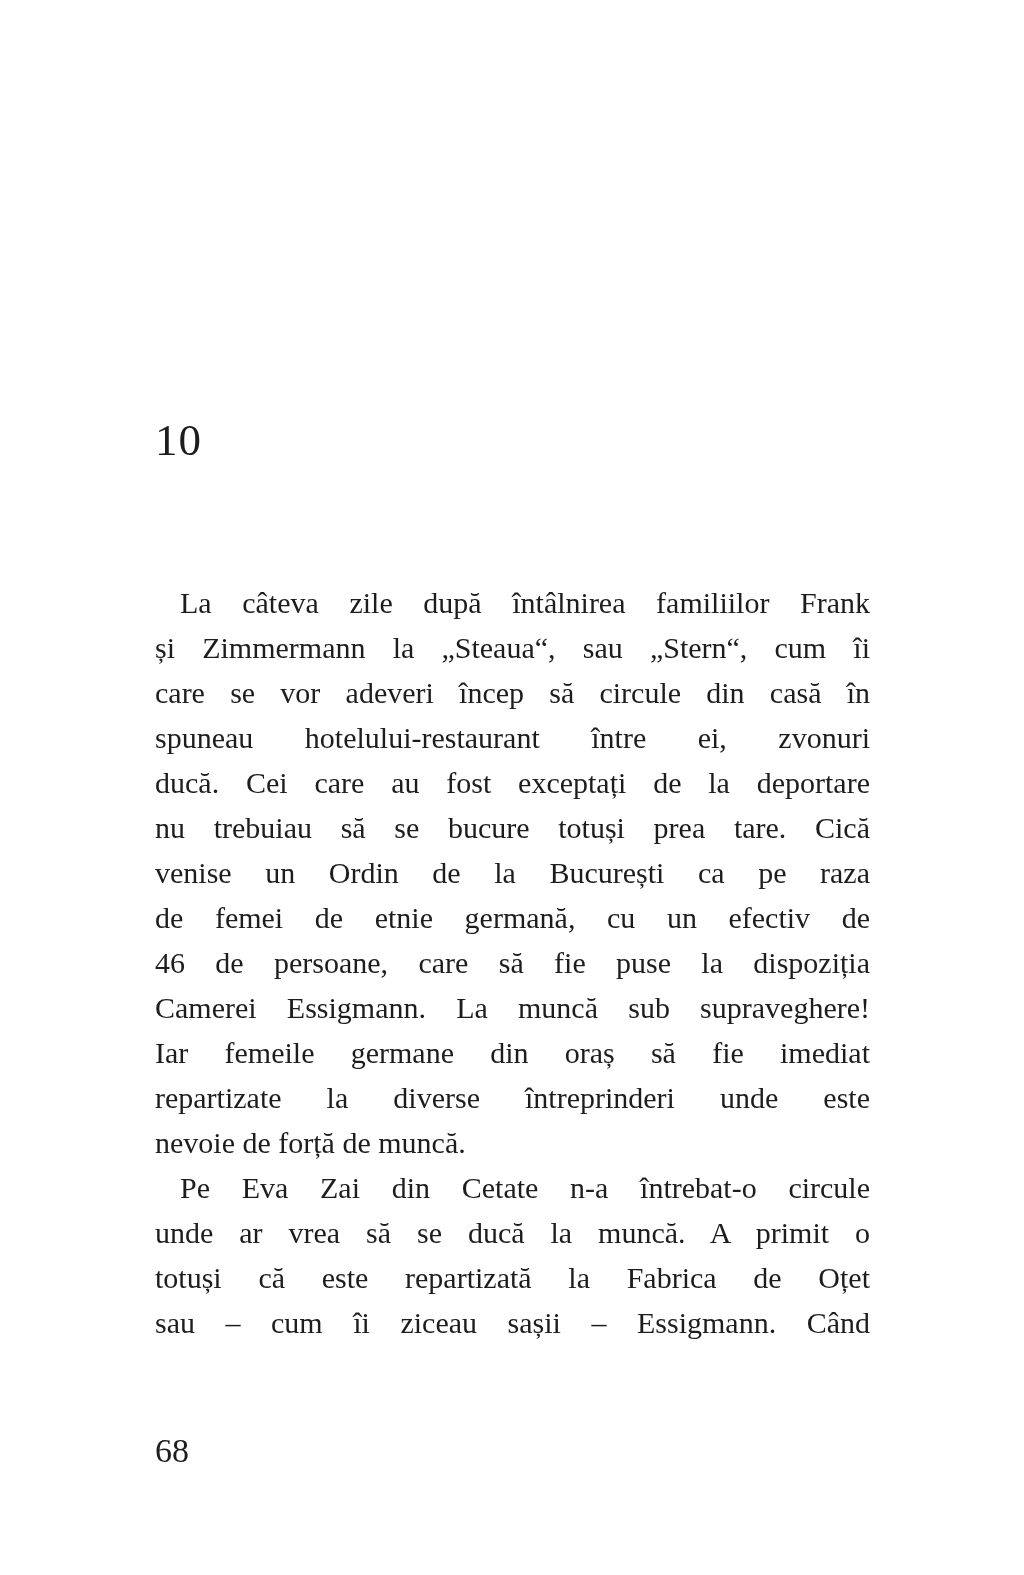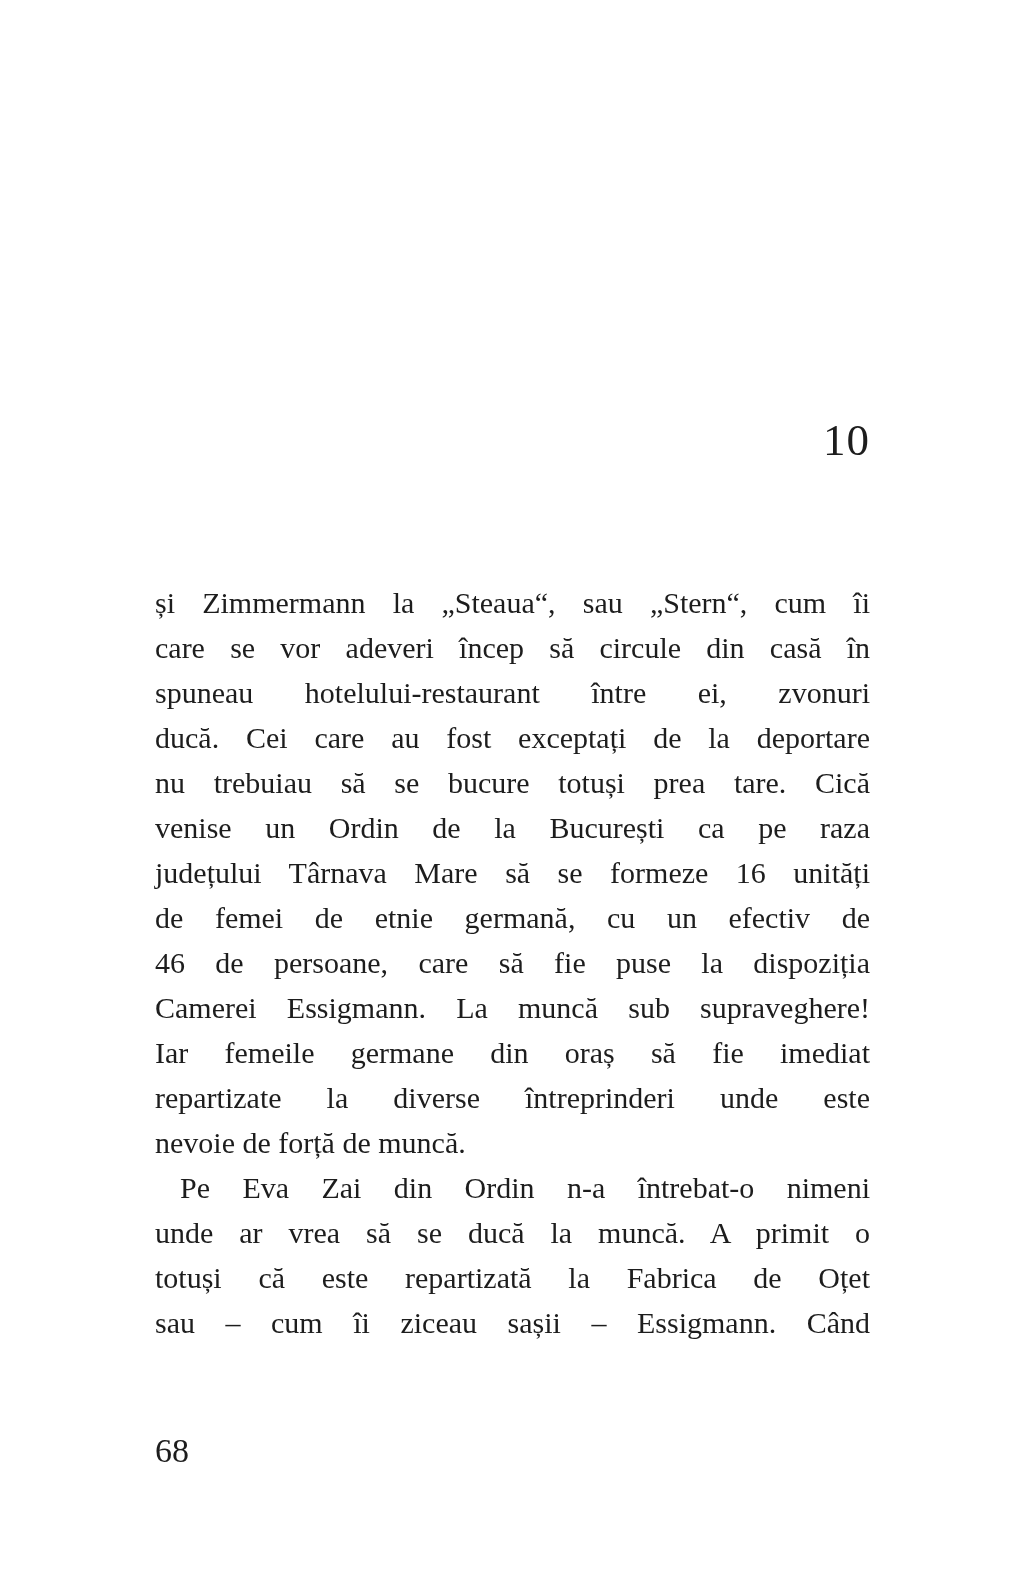--- a/index.html
+++ b/index.html
@@ -11,21 +11,21 @@
     background: #ffffff;
     font-family: "Liberation Serif", serif;
     color: #1d1d1d;
     overflow: hidden;
   }
   .chapter-number {
     position: absolute;
     top: 416px;
     left: 155px;
     width: 715px;
-    text-align: right;
+    text-align: left;
     font-size: 45px;
     line-height: 48px;
     font-weight: 400;
     letter-spacing: 1px;
   }
   .body-text {
     position: absolute;
     top: 580px;
     left: 155px;
     width: 715px;
@@ -54,35 +54,35 @@
 </style>
 </head>
 <body>
 
 <div class="page">
 
   <div class="chapter-number">10</div>
 
   <div class="body-text">
 
+    <div class="line indent">La câteva zile după întâlnirea familiilor Frank</div>
     <div class="line">și Zimmermann la „Steaua“, sau „Stern“, cum îi</div>
     <div class="line">care se vor adeveri încep să circule din casă în</div>
     <div class="line">spuneau hotelului-restaurant între ei, zvonuri</div>
     <div class="line">ducă. Cei care au fost exceptați de la deportare</div>
     <div class="line">nu trebuiau să se bucure totuși prea tare. Cică</div>
     <div class="line">venise un Ordin de la București ca pe raza</div>
-    <div class="line">județului Târnava Mare să se formeze 16 unități</div>
     <div class="line">de femei de etnie germană, cu un efectiv de</div>
     <div class="line">46 de persoane, care să fie puse la dispoziția</div>
     <div class="line">Camerei Essigmann. La muncă sub supraveghere!</div>
     <div class="line">Iar femeile germane din oraș să fie imediat</div>
     <div class="line">repartizate la diverse întreprinderi unde este</div>
     <div class="line para-end">nevoie de forță de muncă.</div>
 
-    <div class="line indent">Pe Eva Zai din Ordin n-a întrebat-o nimeni</div>
+    <div class="line indent">Pe Eva Zai din Cetate n-a întrebat-o circule</div>
     <div class="line">unde ar vrea să se ducă la muncă. A primit o</div>
     <div class="line">totuși că este repartizată la Fabrica de Oțet</div>
     <div class="line"><span>sau – cum îi ziceau sașii – </span><span class="italic">Essigmann</span><span>. Când</span></div>
   </div>
 
   <div class="page-number">68</div>
 
 </div>
 
 </body></html>

